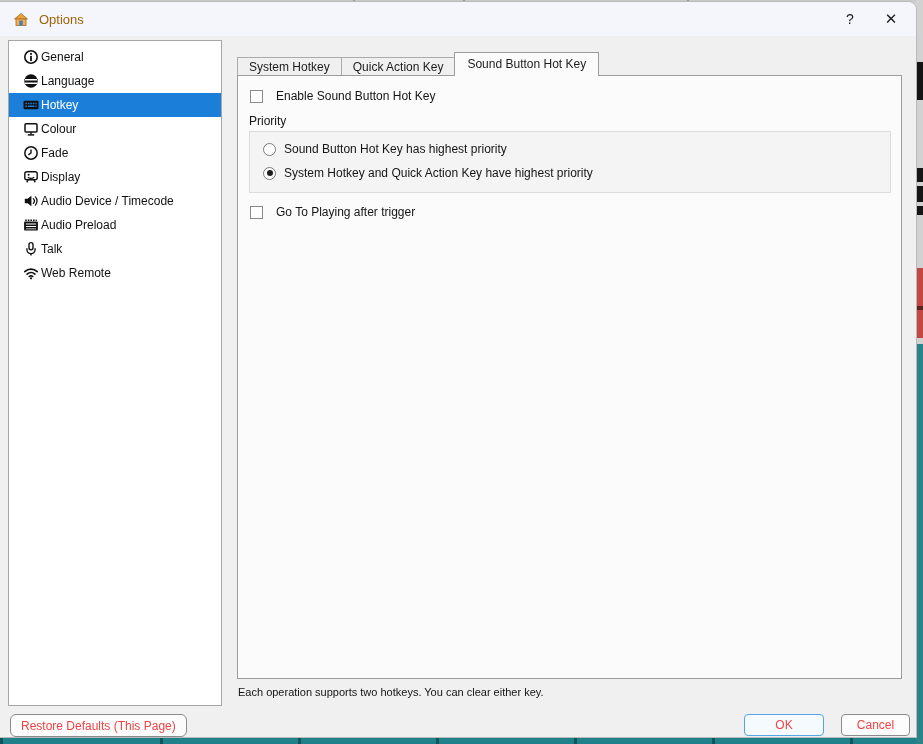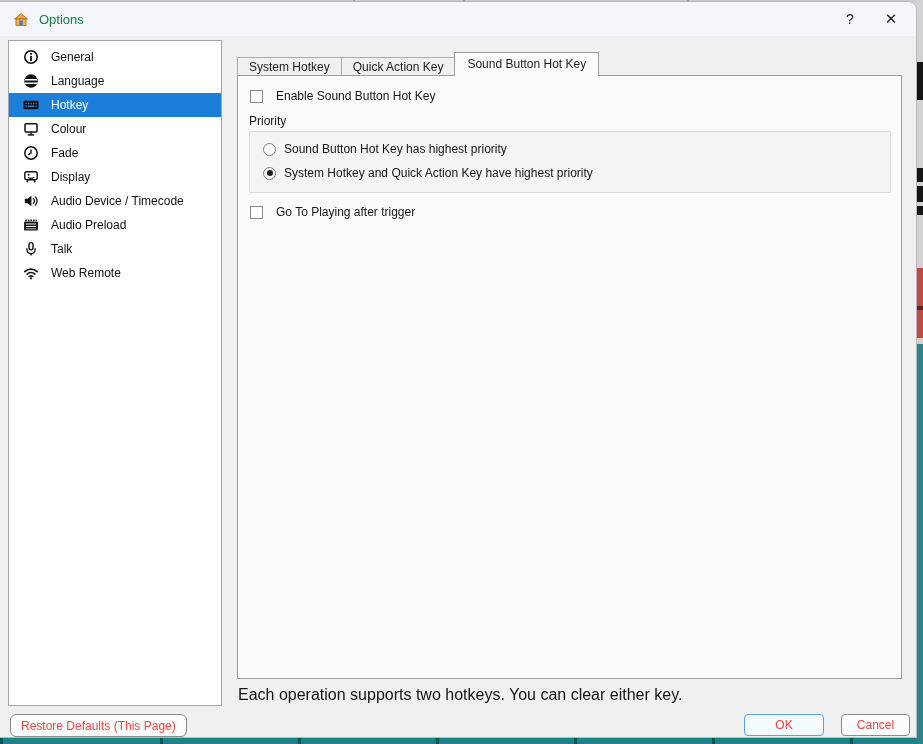--- a/index.html
+++ b/index.html
@@ -23,39 +23,39 @@
     position:absolute; left:0; top:2px; width:916px; height:735px;
     background:#f0f0f0; border-top-right-radius:8px;
     box-shadow:0 0 0 1px #b9b9b9;
   }
   .titlebar {
     position:absolute; left:0; top:0; width:100%; height:34px;
     background:#f4f6fb; border-top-right-radius:8px;
     display:flex; align-items:center;
   }
   .app-icon { width:18px; height:18px; margin-left:12px; display:flex; }
-  .title-text { font-size:13px; color:#15803d; margin-left:9px; }
+  .title-text { font-size:13px; color:#a16207; margin-left:9px; }
   .tb-btn {
     position:absolute; top:3px; width:40px; height:28px;
     display:flex; align-items:center; justify-content:center;
     font-size:14px; color:#1a1a1a; cursor:default; background:transparent; border:none;
   }
   .tb-help { right:46px; }
   .tb-close { right:5px; font-size:15px; }
 
   
   .sidebar {
     position:absolute; left:8px; top:38px; width:214px; height:666px;
     background:#ffffff; border:1px solid #a6a6a6; box-sizing:border-box;
     padding-top:4px; overflow:hidden;
   }
   .side-item { height:24px; display:flex; align-items:center; }
   .side-item .ic { width:20px; height:16px; margin-left:12px; display:flex; align-items:center; justify-content:center; flex:none; }
   .side-item .ic svg { width:16px; height:16px; }
-  .side-item .lbl { font-size:12px; color:#101010; margin-left:10px; white-space:nowrap; }
+  .side-item .lbl { font-size:12px; color:#101010; white-space:nowrap; }
   .side-item.selected { background:#1b7fd9; }
   .side-item.selected .lbl { color:#ffffff; }
 
   
   .tabs { position:absolute; left:237px; top:50px; height:24px; display:flex; align-items:flex-end; }
   .tab {
     background:#f0f0f0; border:1px solid #ababab; border-bottom:none;
     height:18px; line-height:18px; padding:0 11px; font-size:12px; color:#1c1c1c;
     margin-right:-1px; white-space:nowrap;
   }
@@ -86,21 +86,21 @@
     width:13px; height:13px; border-radius:50%; background:#fefefe;
     border:1px solid #7d7d7d; box-sizing:border-box; position:relative; flex:none;
   }
   .radio.selected::after {
     content:""; position:absolute; left:2.5px; top:2.5px; width:6px; height:6px;
     border-radius:50%; background:#1d1d1d;
   }
   .radio-label { font-size:12px; color:#151515; margin-left:8px; white-space:nowrap; }
 
   
-  .footer-note { position:absolute; left:238px; top:684px; font-size:16px; color:#141414; }
+  .footer-note { position:absolute; left:238px; top:684px; font-size:11px; color:#141414; }
   .btn {
     position:absolute; font-size:12px; color:#ef4444; text-align:center;
     background:#fcfcfc; border:1px solid #8c8c8c; border-radius:4px;
     display:flex; align-items:center; justify-content:center; cursor:default;
   }
   .btn-restore { left:10px; top:712px; height:23px; padding:0 10px; border-radius:6px; }
   .btn-ok { left:744px; top:712px; width:80px; height:22px; background:#f4fafe; border:1px solid #54a5e8; }
   .btn-cancel { left:841px; top:712px; width:69px; height:22px; }
 </style>
 </head>

